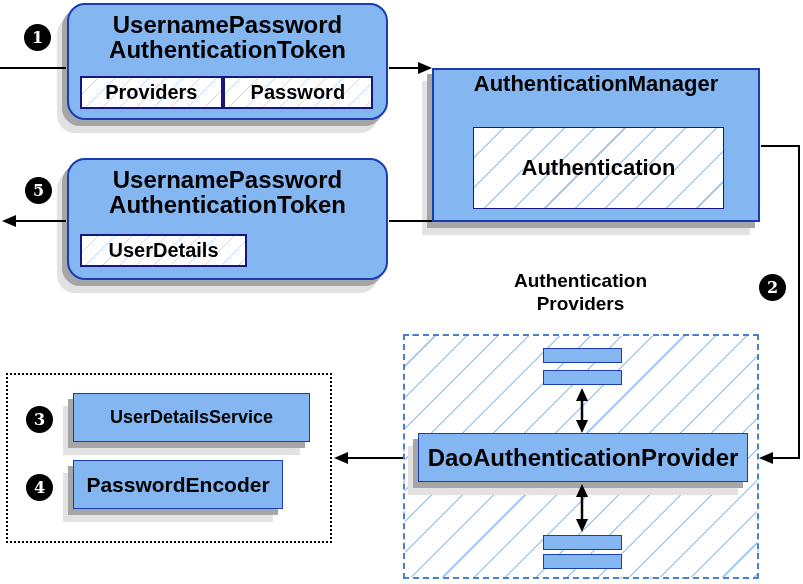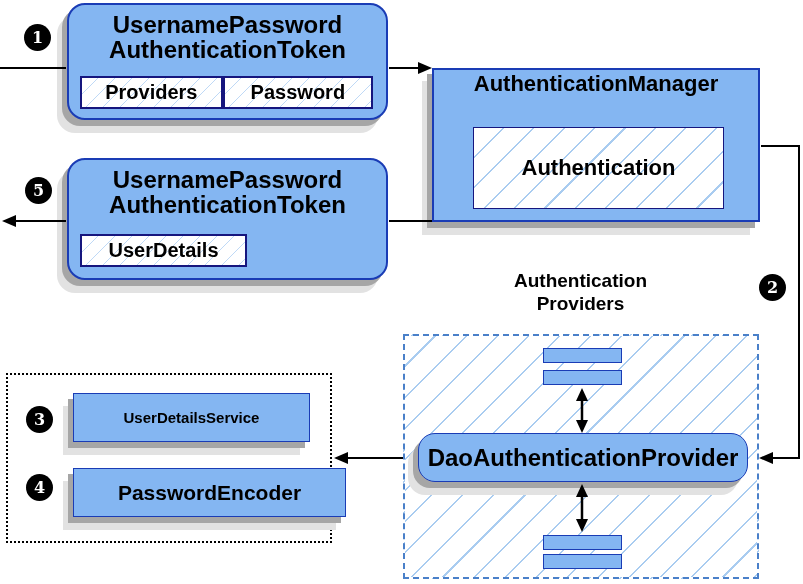--- a/index.html
+++ b/index.html
@@ -89,34 +89,34 @@
   <div class="group-label" style="left:458px;top:269px;width:245px;">
     <div>Authentication</div>
     <div>Providers</div>
   </div>
 
   <div id="providers-box" style="left:403px;top:334px;width:356px;height:245px;"></div>
 
   <div class="bar" style="left:543px;top:348px;"></div>
   <div class="bar" style="left:543px;top:370px;"></div>
 
-  <div class="node shadowed flex-center" style="left:418px;top:433px;width:330px;height:49px;font-size:24px;border-width:1.5px;border-radius:17px;">
+  <div class="node shadowed flex-center" style="left:418px;top:433px;width:330px;height:49px;font-size:24px;border-width:1.5px;">
     <span>DaoAuthenticationProvider</span>
   </div>
 
   <div class="bar" style="left:543px;top:535px;"></div>
   <div class="bar" style="left:543px;top:554px;"></div>
 
   <div id="collaborators-box" style="left:6px;top:373px;width:326px;height:170px;"></div>
 
-  <div class="node shadowed flex-center" style="left:73px;top:393px;width:237px;height:49px;font-size:15px;border-width:1.5px;">
+  <div class="node shadowed flex-center" style="left:73px;top:393px;width:237px;height:49px;font-size:18px;border-width:1.5px;">
     <span>UserDetailsService</span>
   </div>
 
-  <div class="node shadowed flex-center" style="left:73px;top:460px;width:273px;height:49px;font-size:21px;border-width:1.5px;margin-top:8px;">
+  <div class="node shadowed flex-center" style="left:73px;top:460px;width:210px;height:49px;font-size:21px;border-width:1.5px;">
     <span>PasswordEncoder</span>
   </div>
 
   <svg id="wires" width="803" height="584" viewBox="0 0 803 584">
 
     <line x1="0" y1="68" x2="66" y2="68" stroke="#000" stroke-width="2"></line>
 
     <line x1="389" y1="68" x2="419" y2="68" stroke="#000" stroke-width="2"></line>
     <polygon points="432,68 418,62 418,74" fill="#000"></polygon>
 

